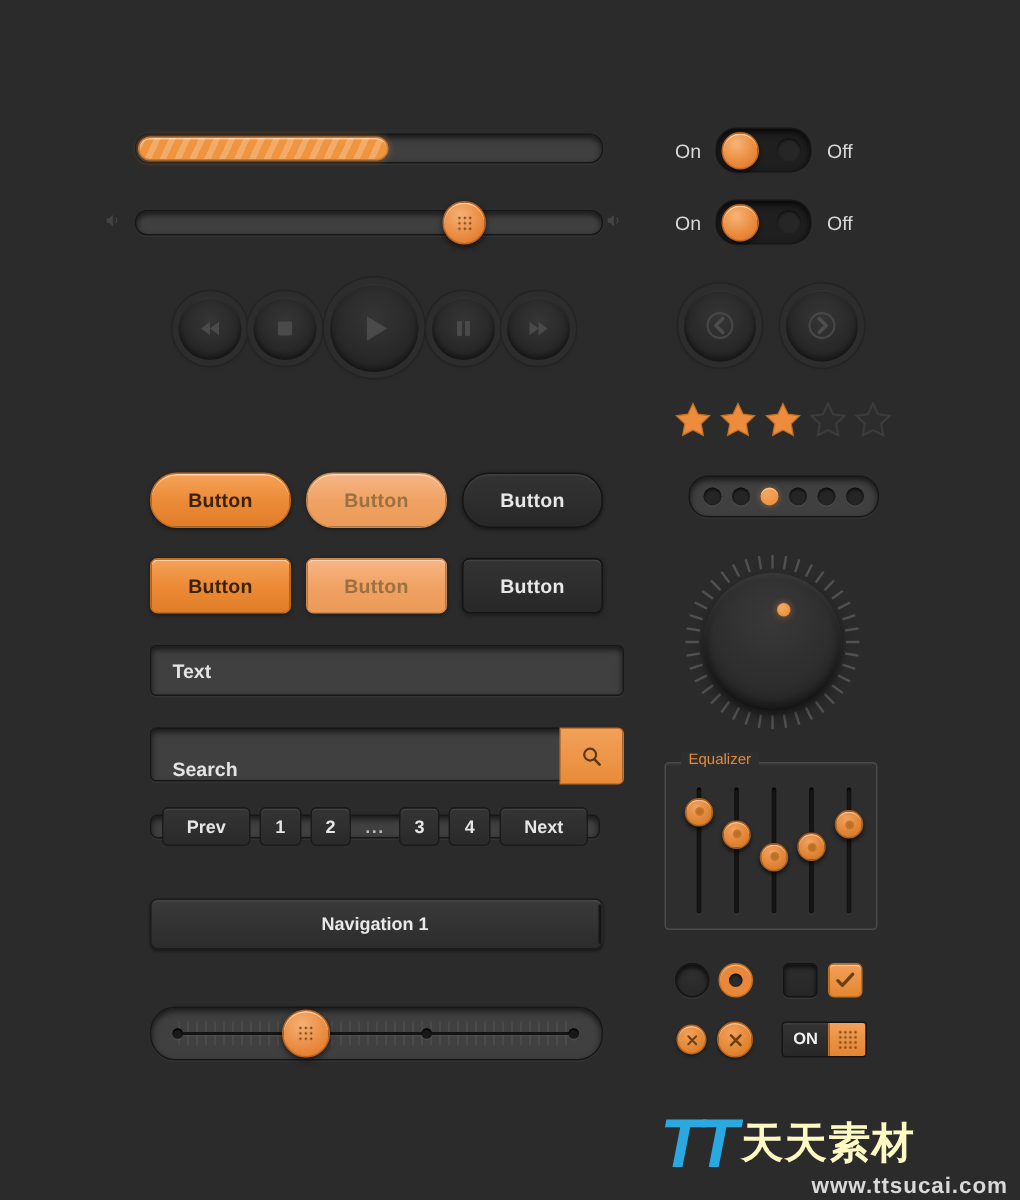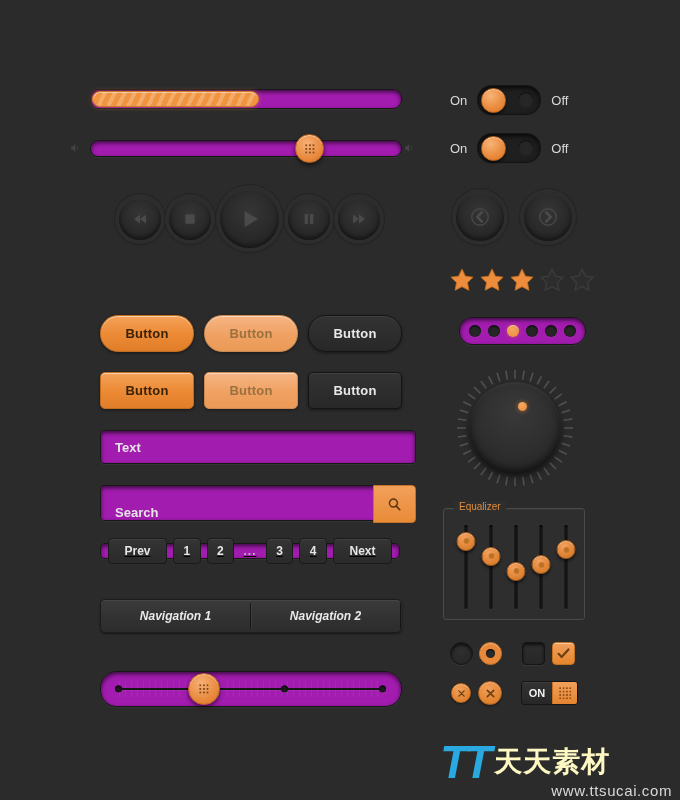--- a/index.html
+++ b/index.html
@@ -7,29 +7,28 @@
     width:680px;height:800px;
     background:#2b2b2b;
     font-family:"Liberation Sans", sans-serif;
     position:relative;overflow:hidden;
     -webkit-font-smoothing:antialiased;
   }
   .abs{position:absolute;}
 
   
   .inset{
-    background:#a21caf;
+    background:#404040;
     border:1px solid #171717;
     box-shadow:inset 0 2px 4px rgba(0,0,0,.65), 0 1px 0 rgba(255,255,255,.045);
   }
   .raised{
     background:linear-gradient(#3a3a3a,#2c2c2c);
     border:1px solid #1c1c1c;
     box-shadow:inset 0 1px 0 rgba(255,255,255,.07), 0 1px 2px rgba(0,0,0,.5);
-    font-style:italic;
   }
 
   
   #progress-track{left:90px;top:89px;width:310px;height:18px;border-radius:9px;}
   #progress-fill{
     position:absolute;left:1px;top:1px;height:14px;width:165px;border-radius:8px;
     background-color:#f0943f;
     background-image:repeating-linear-gradient(115deg,
        rgba(255,255,255,.22) 0 4px, rgba(255,255,255,0) 4px 9px);
     box-shadow:inset 0 1px 0 rgba(255,255,255,.45), 0 0 5px rgba(240,148,63,.45);
@@ -230,21 +229,21 @@
          width:13px;height:13px;transform:translate(-50%,-50%);
          background-image:radial-gradient(circle, rgba(120,60,12,.8) .8px, transparent 1px);
          background-size:3.4px 3.4px;}
 
   
   #watermark{left:440px;top:740px;width:232px;height:52px;}
   #wm-tt{font-size:46px;font-weight:bold;font-style:italic;color:#2aa9e0;
          line-height:44px;letter-spacing:-4px;}
   #wm-cn{font-size:28px;font-weight:bold;color:#fef9c3;line-height:40px;
          letter-spacing:1px;font-family:"DejaVu Sans",sans-serif;}
-  #wm-url{font-size:15px;font-weight:normal;color:#d9d9d9;letter-spacing:.6px;
+  #wm-url{font-size:15px;font-weight:bold;color:#d9d9d9;letter-spacing:.6px;
           text-align:right;margin-top:-2px;}
 </style>
 </head>
 <body>
 
 <div class="abs inset" id="progress-track">
   <div id="progress-fill"></div>
 </div>
 
 <div class="abs" style="left:70px;top:140px;">
@@ -319,21 +318,21 @@
   <span>Search</span>
   <div id="search-button">
     <svg width="17" height="17" viewBox="0 0 24 24">
       <circle cx="10.5" cy="10" r="5.6" fill="none" stroke="#5c3712" stroke-width="2.1"></circle>
       <line x1="14.6" y1="14.4" x2="19.4" y2="19.4" stroke="#5c3712" stroke-width="2.4" stroke-linecap="round"></line>
     </svg>
   </div>
 </div>
 
 <div class="abs inset" style="left:100px;top:543px;width:300px;height:16px;border-radius:5px;
-     display:flex;align-items:center;gap:6px;padding:0 7px;box-sizing:border-box;text-decoration:underline;">
+     display:flex;align-items:center;gap:6px;padding:0 7px;box-sizing:border-box;">
   <div class="pg-btn" style="width:58px;">
     <span>Prev</span>
   </div>
   <div class="pg-btn" style="width:26px;">
     <span>1</span>
   </div>
   <div class="pg-btn" style="width:26px;">
     <span>2</span>
   </div>
   <div class="pg-ell" style="width:20px;">
@@ -348,23 +347,20 @@
   <div class="pg-btn" style="width:58px;margin-left:auto;">
     <span>Next</span>
   </div>
 </div>
 
 <div class="abs raised" style="left:100px;top:599px;width:300px;height:32px;border-radius:5px;display:flex;">
   <div class="nav-item">
     <span>Navigation 1</span>
   </div>
   <div class="nav-sep"></div>
-  <div class="nav-item">
-    <span>Navigation 2</span>
-  </div>
   <div class="nav-sep"></div>
 </div>
 
 <div class="abs inset" style="left:100px;top:671px;width:300px;height:34px;border-radius:17px;">
   <div class="ruler-ticks"></div>
   <div id="ruler-line"></div>
   <span class="r-dot" style="left:14px;"></span>
   <span class="r-dot" style="left:180px;"></span>
   <span class="r-dot" style="left:278px;"></span>
   <div class="abs" style="left:87px;top:1px;width:30px;height:30px;border-radius:50%;

